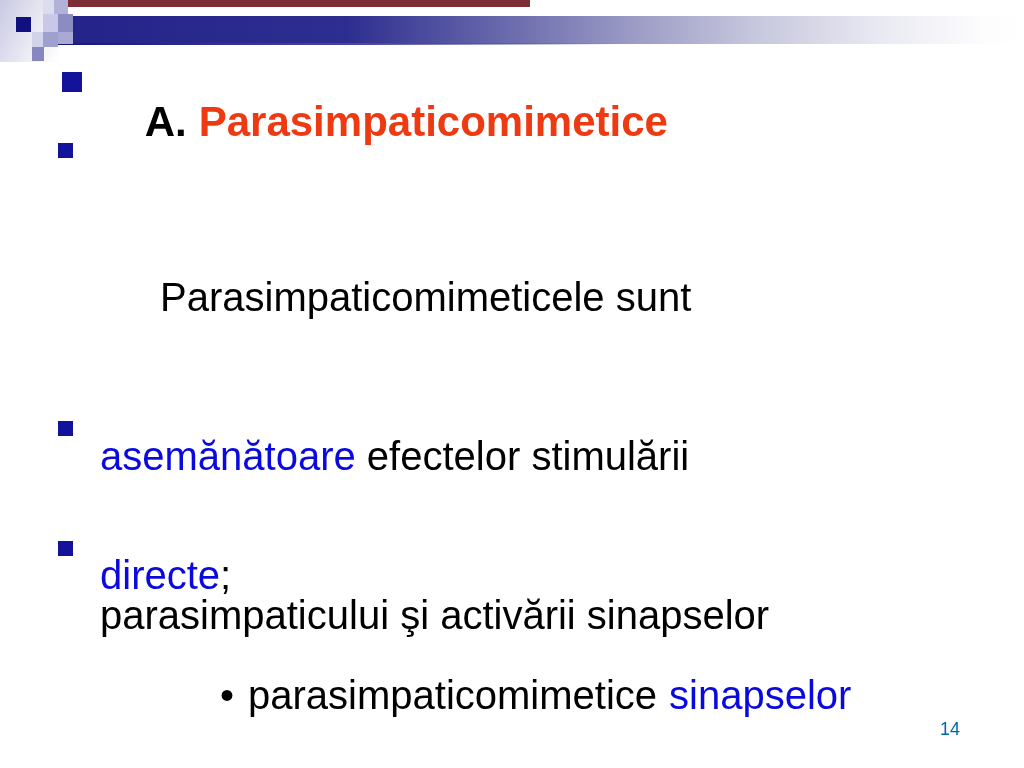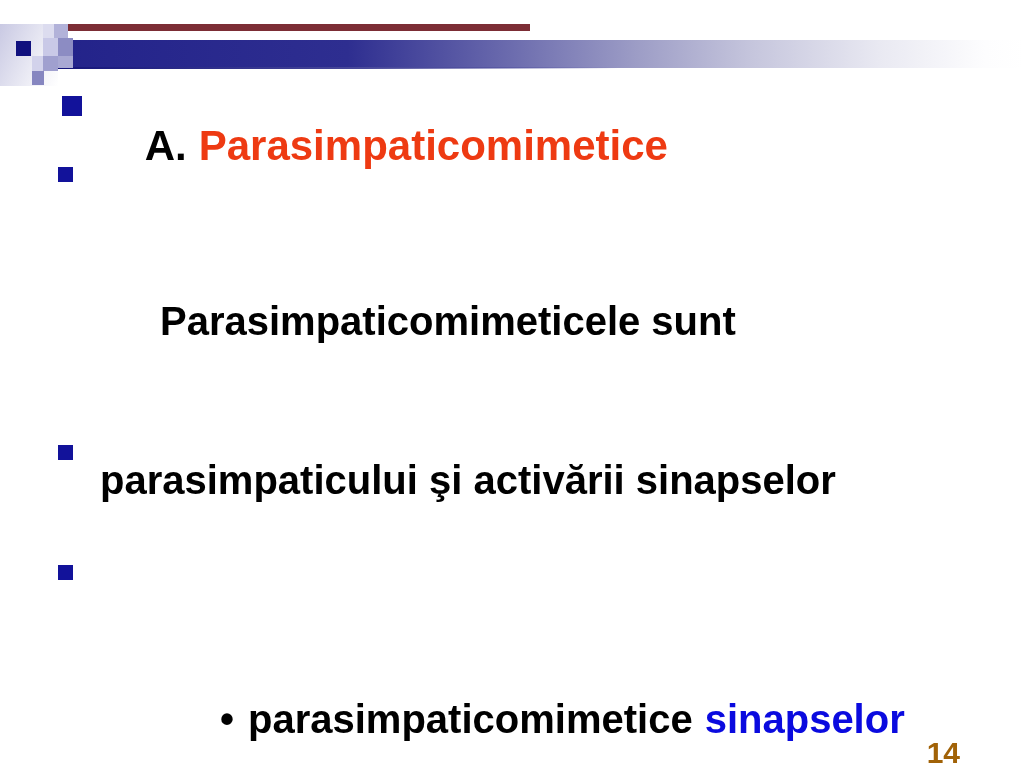--- a/index.html
+++ b/index.html
@@ -2,21 +2,21 @@
 <html style="--accent-red: #ee3a12; --accent-blue: #0a0adf; --bullet-navy: #12129a; --bar-navy: #26268c; --top-bar-maroon: #7c2d35;"><head>
 <meta charset="utf-8">
 <style>
   html, body {
     margin: 0; padding: 0;
     width: 1024px; height: 768px;
     background: #ffffff;
     overflow: hidden;
     font-family: "Liberation Sans", sans-serif;
   }
-  .slide { position: relative; width: 1024px; height: 688px; background:#fff;margin-top:24px; }
+  .slide { position: relative; width: 1024px; height: 688px; background:#fff; }
 
   
   .top-maroon-bar {
     position: absolute; left: 30px; top: 0; width: 500px; height: 7px;
     background: var(--top-bar-maroon, #7c2d35);
   }
   .corner-wash {
     position: absolute; left: 0; top: 0; width: 58px; height: 62px;
     background: linear-gradient(115deg, #c9c9e3 0%, #eeeef6 65%, #ffffff 100%);
   }
@@ -61,30 +61,30 @@
 
   .bullet {
     position: absolute; background: var(--bullet-navy, #12129a);
   }
   .bullet-lg { left: -36px; top: 22px; width: 20px; height: 20px; }
   .bullet-sm { left: -42px; width: 15px; height: 15px; }
   .item-def      .bullet-sm { top: 31px; }
   .item-direct   .bullet-sm { top: 31px; }
   .item-indirect .bullet-sm { top: 31px; }
 
-  .line { height: 53px; font-weight: bold; }
+  .line { height: 53px; }
   .ind1 { padding-left: 60px; }   
   .ind2 { padding-left: 120px; }  
   .dot-mid  { margin-left: 34px; margin-right: 14px; }
   .dot-lead { margin-right: 14px; }
   .gap-left { margin-left: 12px; }
 
   .page-number {
     position: absolute; top: 714px; right: 64px;
-    font-size: 30px; font-weight: bold; color: #a16207; line-height: 30px;
+    font-size: 18px; font-weight: normal; color: #0369a1; line-height: 30px;
   }
 </style>
 </head>
 <body>
 
 <div class="slide">
 
   <div class="top-maroon-bar"></div>
   <div class="corner-wash"></div>
   <div class="header-bar"></div>
@@ -99,26 +99,28 @@
   <div class="sq sq-g"></div>
   <div class="sq sq-h"></div>
 
   <div class="title-row">
     <span class="bullet bullet-lg"></span><span class="t-prefix">A.</span><span class="t-red">Parasimpaticomimetice</span>
   </div>
 
   <div class="item item-def">
     <span class="bullet bullet-sm"></span>
     <div class="line ind1"><span>Parasimpaticomimeticele sunt</span></div>
+    <div class="line"><span class="t-blue">asemănătoare</span><span> efectelor stimulării</span></div>
     <div class="line"><span>parasimpaticului şi activării sinapselor</span></div>
     
   </div>
 
   <div class="item item-direct">
     <span class="bullet bullet-sm"></span>
+    <div class="line"><span class="t-blue">directe</span><span>;</span></div>
   </div>
 
   <div class="item item-indirect">
     <span class="bullet bullet-sm"></span>
     <div class="line ind2"><span class="dot-lead">•</span><span>parasimpaticomimetice</span><span class="t-blue gap-left">sinapselor</span></div>
     
   </div>
 
   <div class="page-number">14</div>
 

